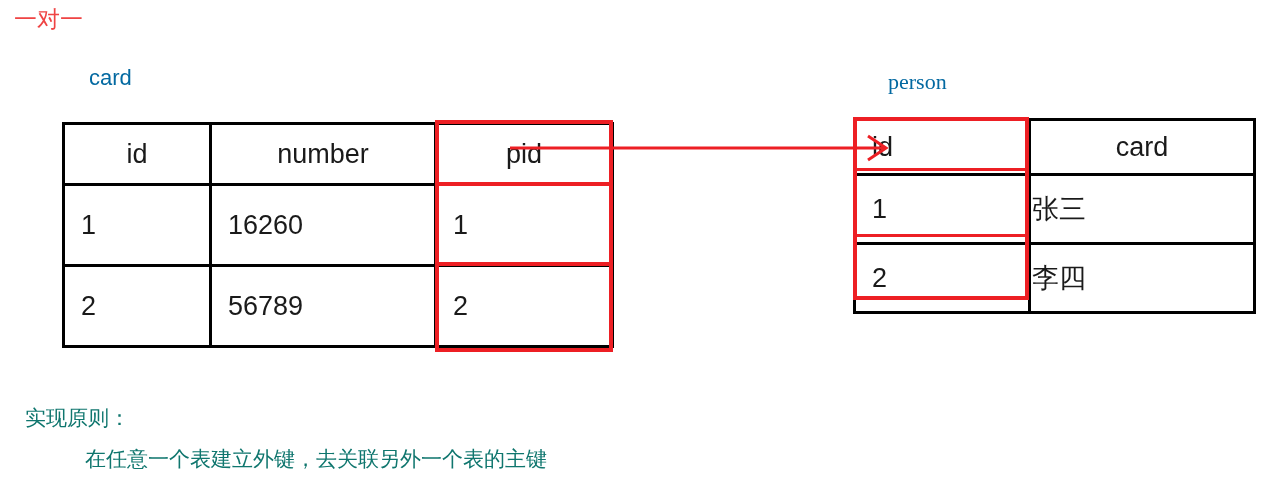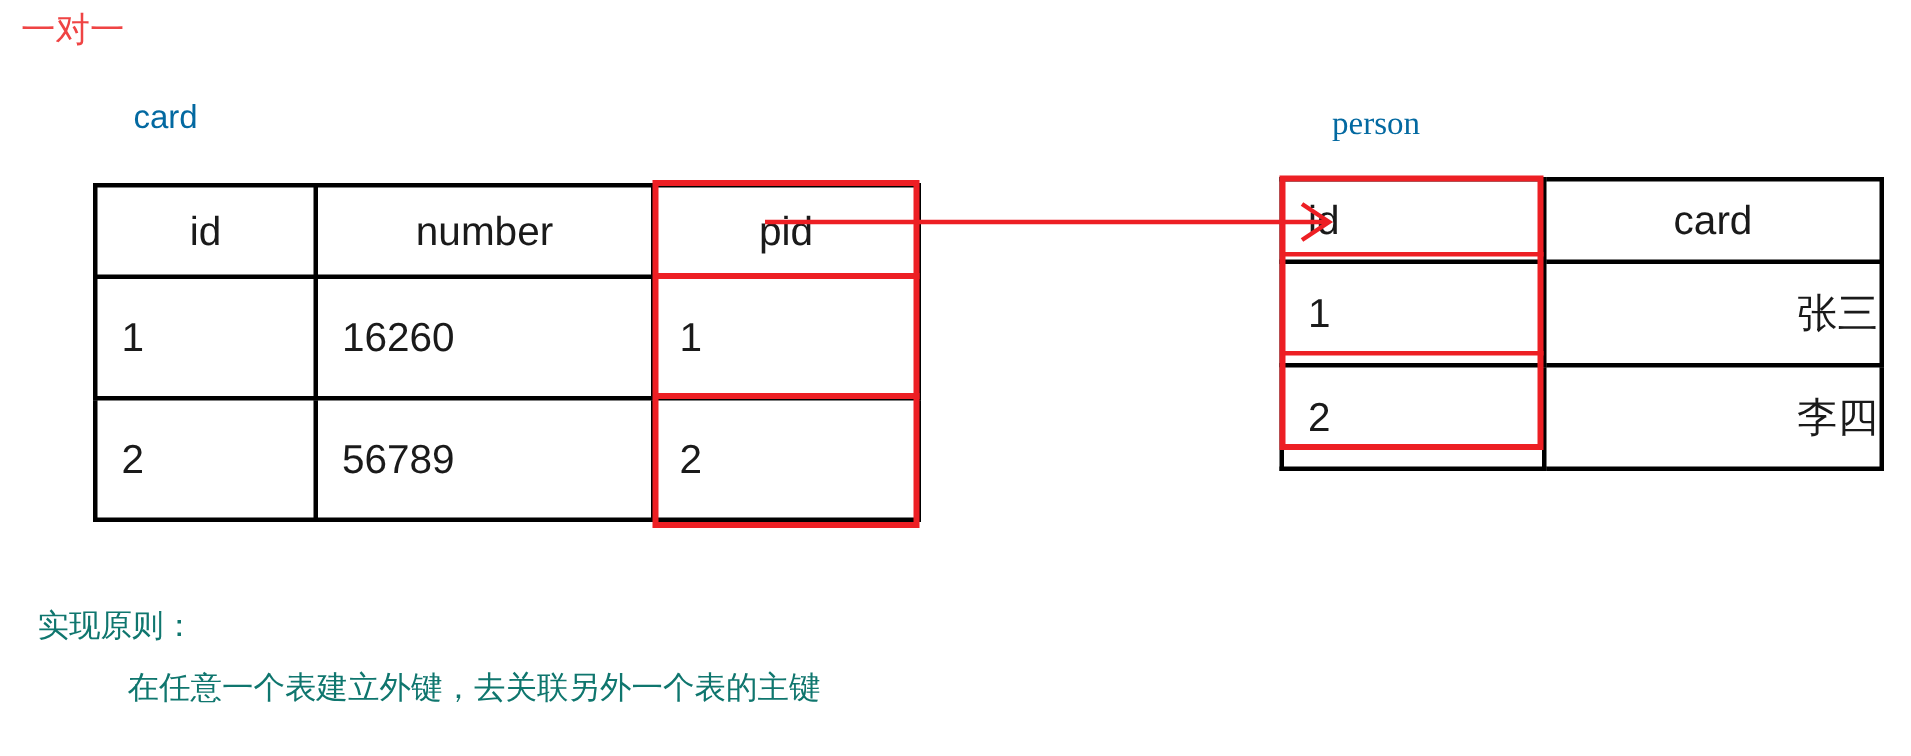--- a/index.html
+++ b/index.html
@@ -46,21 +46,21 @@
   }
   .db-table td {
     border: 3px solid #000;
     font-size: 27px;
     color: #1a1a1a;
     vertical-align: middle;
     background: transparent;
   }
   .db-table td.hdr { text-align: center; }
   .db-table td.cell-left { text-align: left; padding-left: 16px; }
-  .db-table td.cell-center { text-align: right; }
+  .db-table td.cell-center { text-align: left; }
 
   
   #card-table {
     left: 62px;
     top: 122px;
   }
   #card-table td { height: 56px; }
   #card-table tr.body-row td { height: 76px; }
   .col-card-id  { width: 147px; }
   .col-card-num { width: 225px; }

